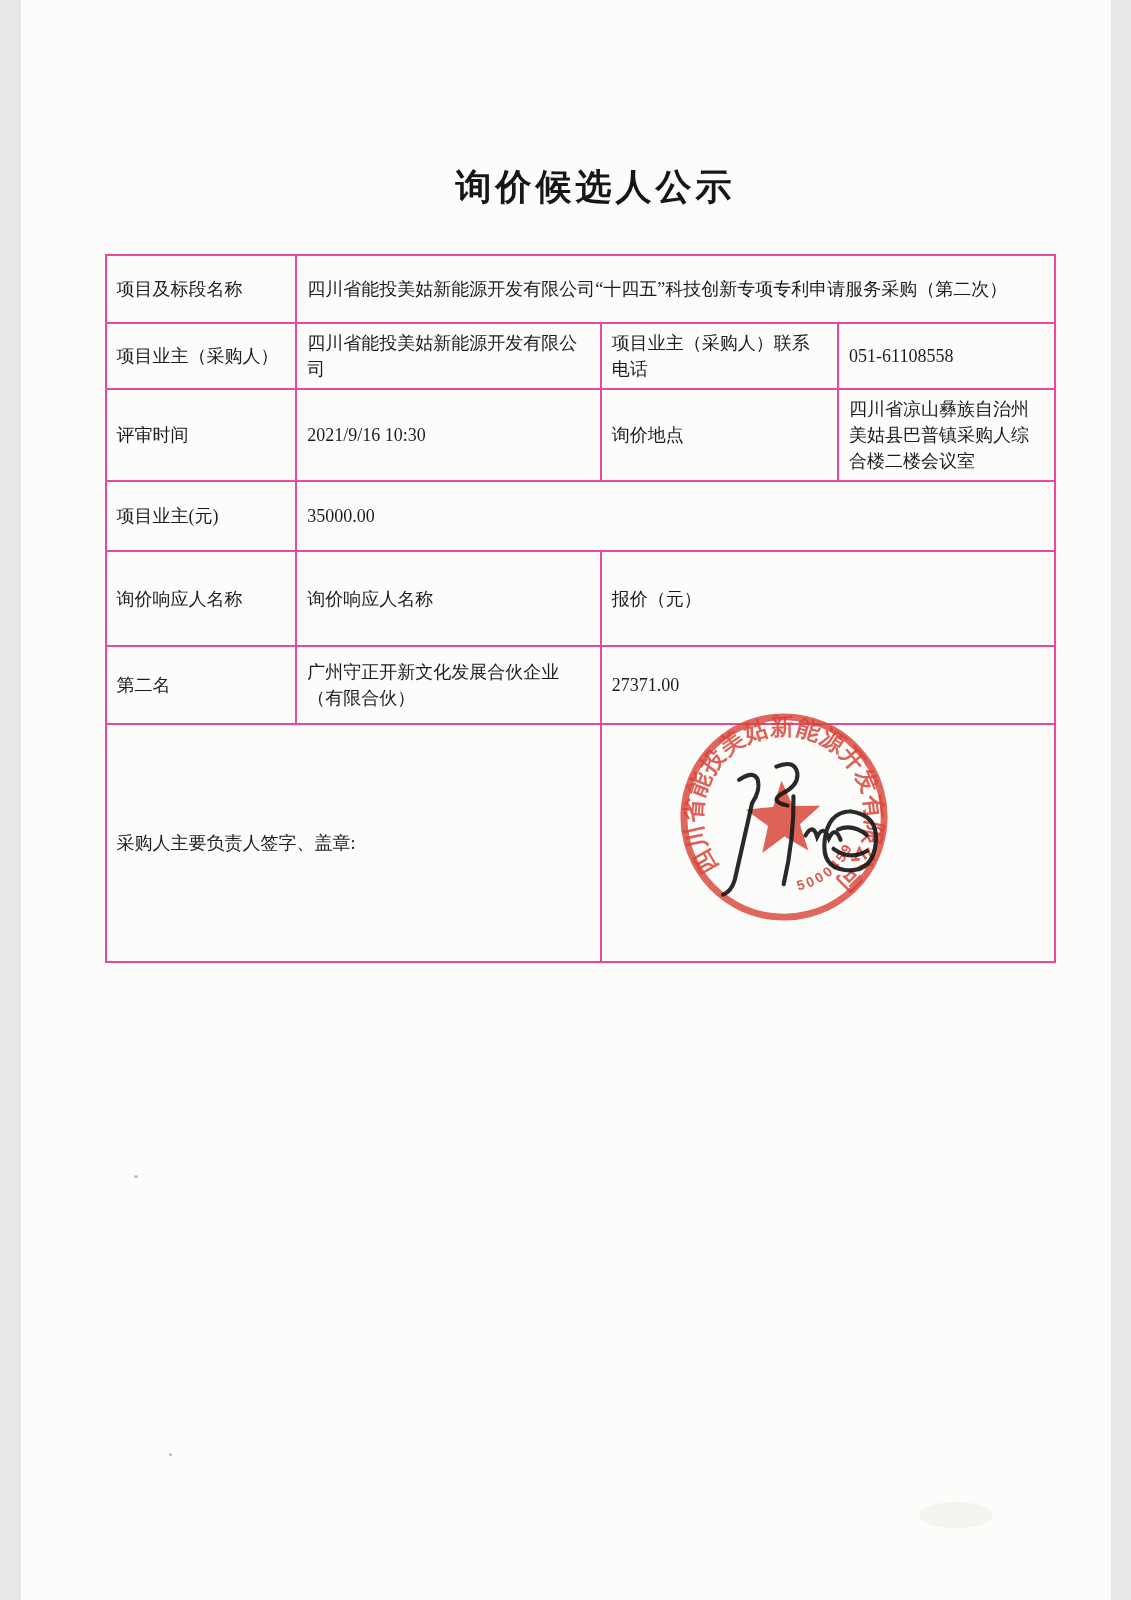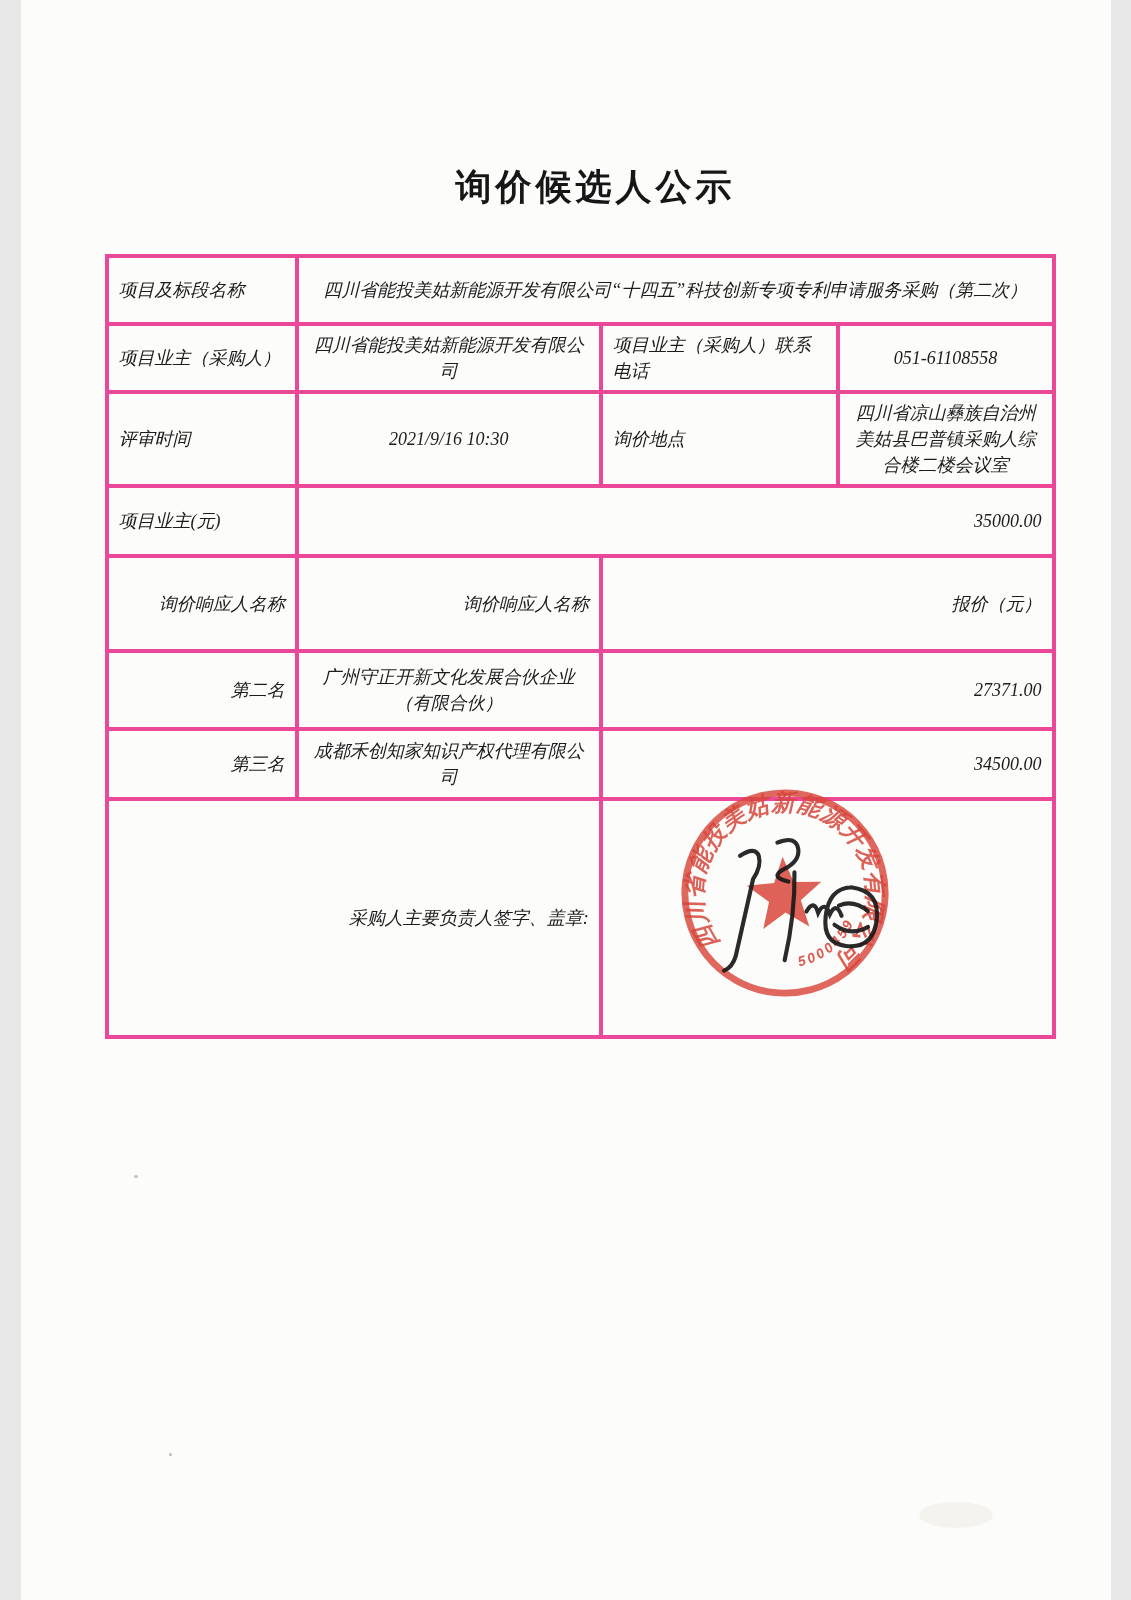--- a/index.html
+++ b/index.html
@@ -28,29 +28,28 @@
   table.main{
     position:absolute;
     left:84px;top:254px;
     width:951px;
     border-collapse:collapse;
     table-layout:fixed;
     font-size:18px;
     line-height:1.45;
   }
   table.main td{
-    border:4px solid #ec4899;
+    border:2px solid #ec4899;
     padding:6px 10px;
     vertical-align:middle;
     word-break:break-all;
-    font-style:italic;
   }
   td.lbl{text-align:left;padding-left:9px;}
-  td.val{text-align:center;}
-  td.ctr{text-align:right;}
+  td.val{text-align:left;}
+  td.ctr{text-align:left;}
   .seal-cell{position:relative;padding:0;}
   .seal-wrap{
     position:absolute;
     left:74px;top:-16px;
     width:216px;height:216px;
     transform:rotate(7deg);
     pointer-events:none;
   }
   .speck{position:absolute;background:#8a8a8a;border-radius:50%;opacity:.55;}
   .smudge{
@@ -106,25 +105,20 @@
       <td class="ctr" colspan="2">报价（元）</td>
     </tr>
 
 
     <tr style="height:78px">
       <td class="ctr">第二名</td>
       <td class="val">广州守正开新文化发展合伙企业（有限合伙）</td>
       <td class="ctr" colspan="2">27371.00</td>
     </tr>
 
-    <tr style="height:70px">
-      <td class="ctr">第三名</td>
-      <td class="val">成都禾创知家知识产权代理有限公司</td>
-      <td class="ctr" colspan="2">34500.00</td>
-    </tr>
 
     <tr style="height:238px">
       <td class="ctr" colspan="2">采购人主要负责人签字、盖章:</td>
       <td class="seal-cell" colspan="2">
         <div class="seal-wrap">
           <svg width="216" height="216" viewBox="0 0 220 220">
             <defs>
               <path id="sealArc" d="M 50.6,169.4 A 84,84 0 1 1 169.4,169.4" fill="none"></path>
               <path id="serialArc" d="M 34,110 A 76,76 0 0 0 186,110" fill="none"></path>
             </defs>

